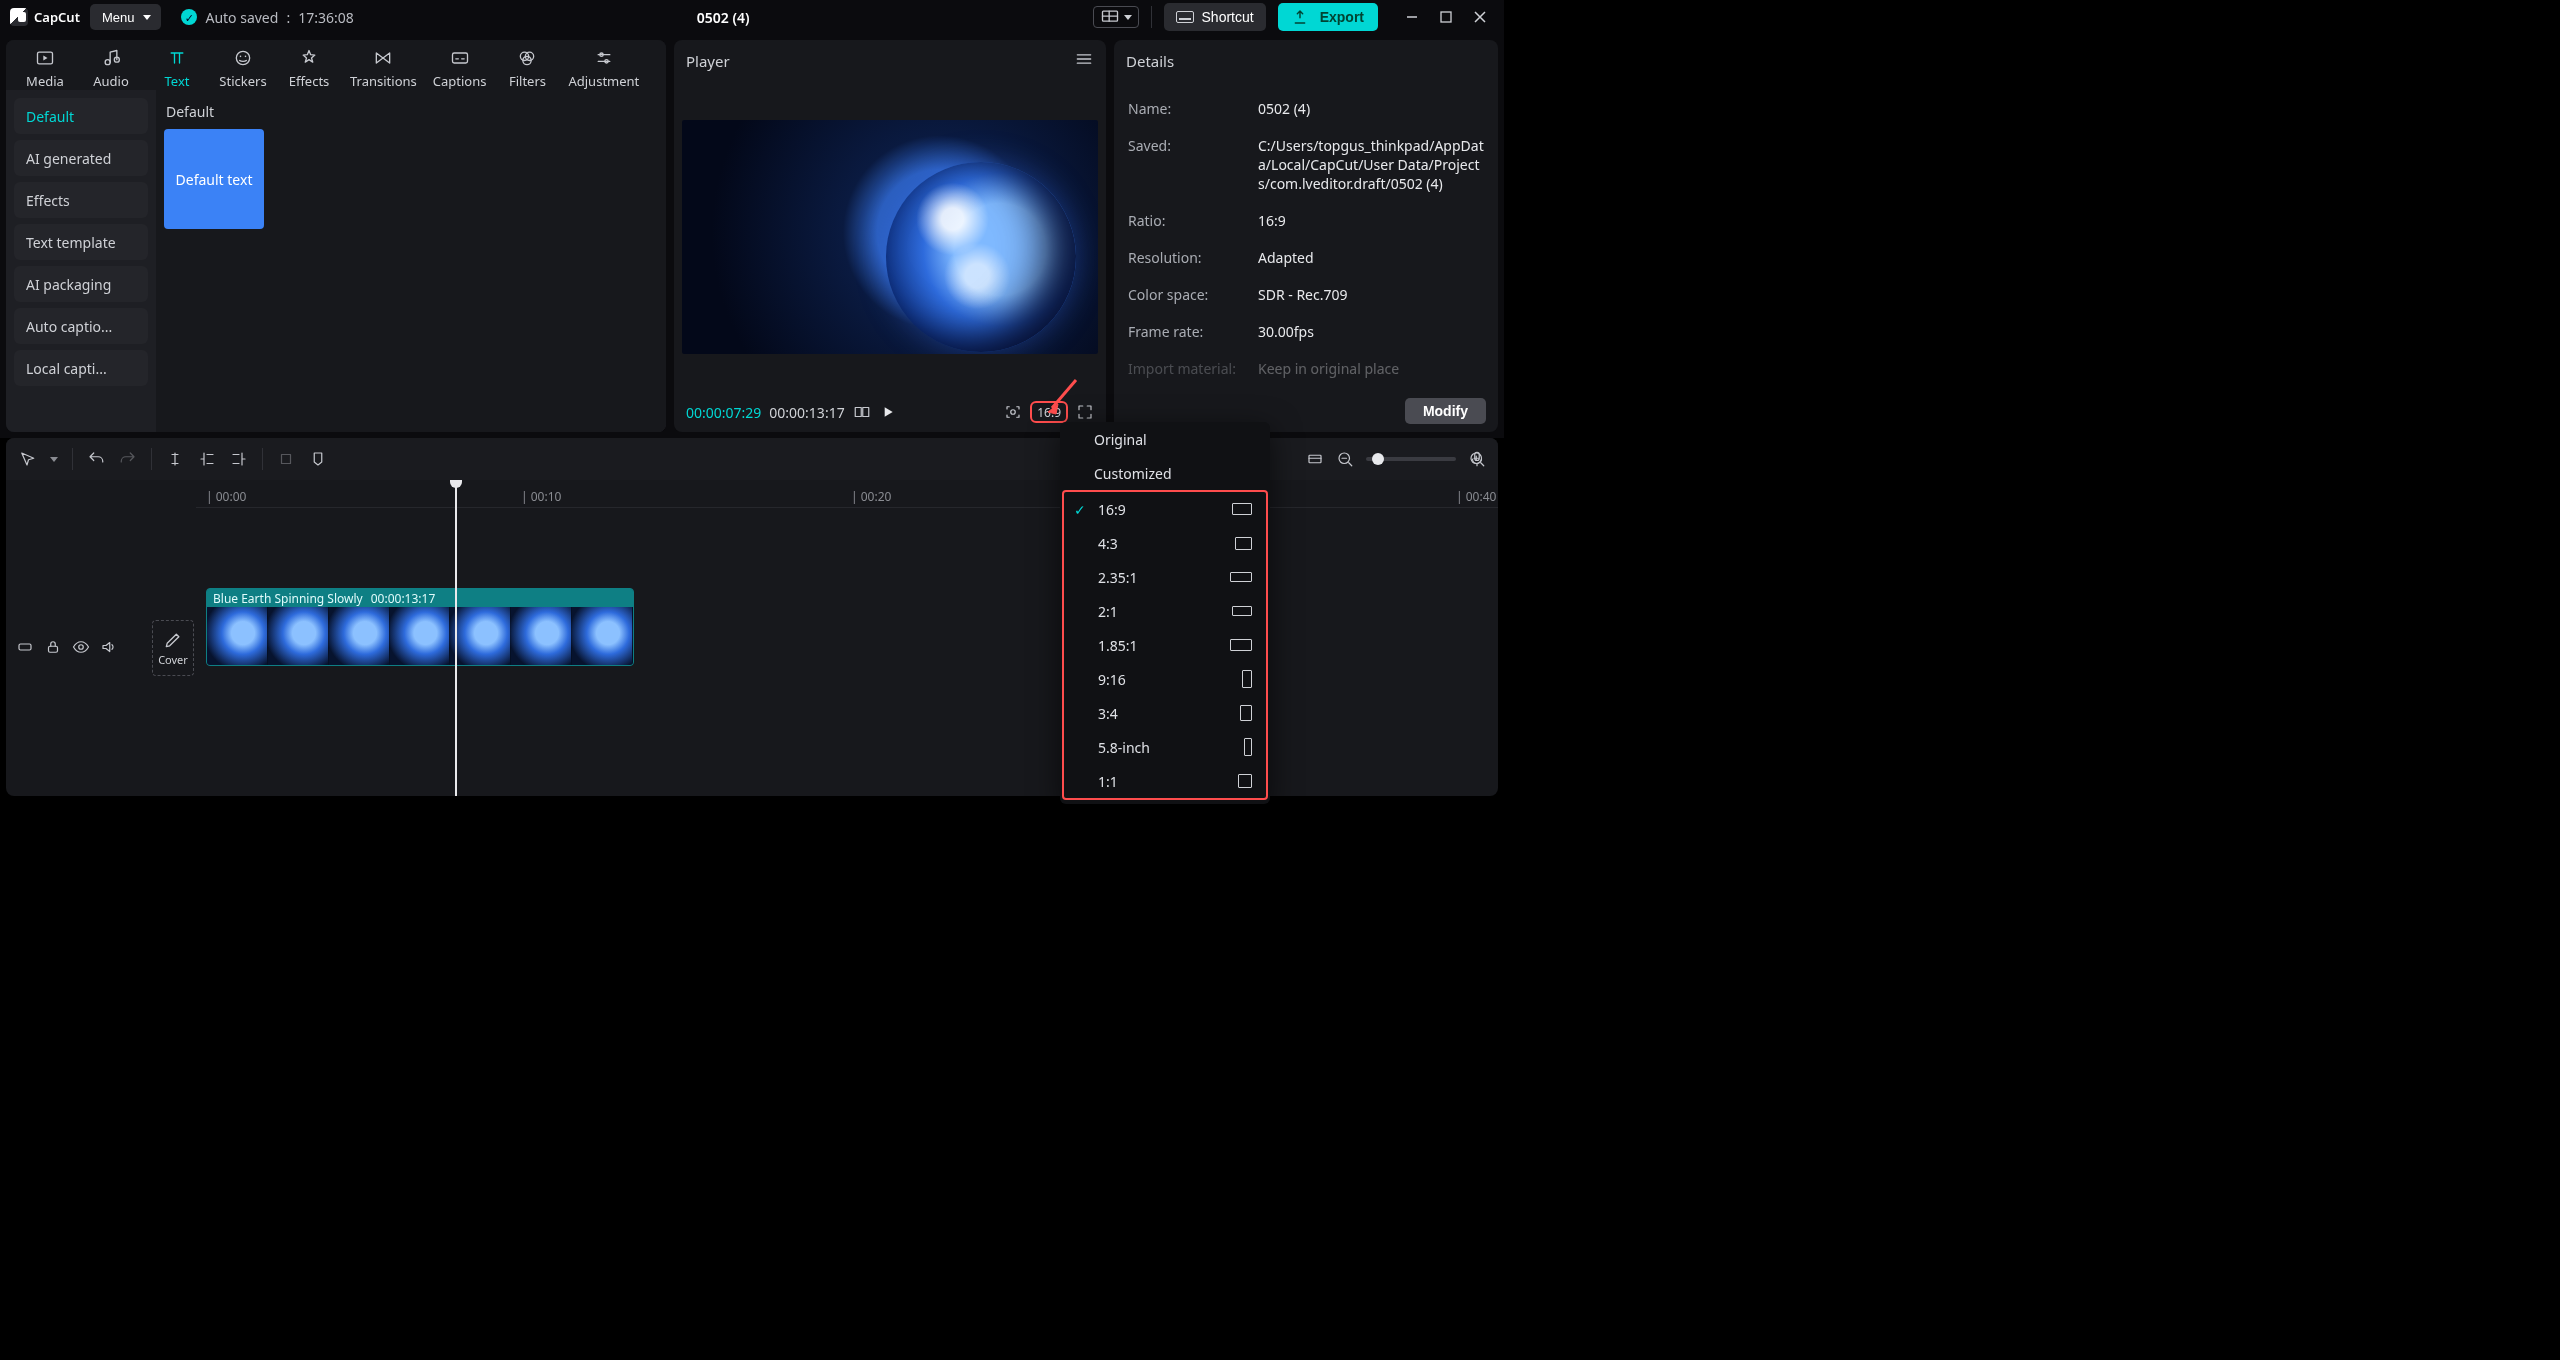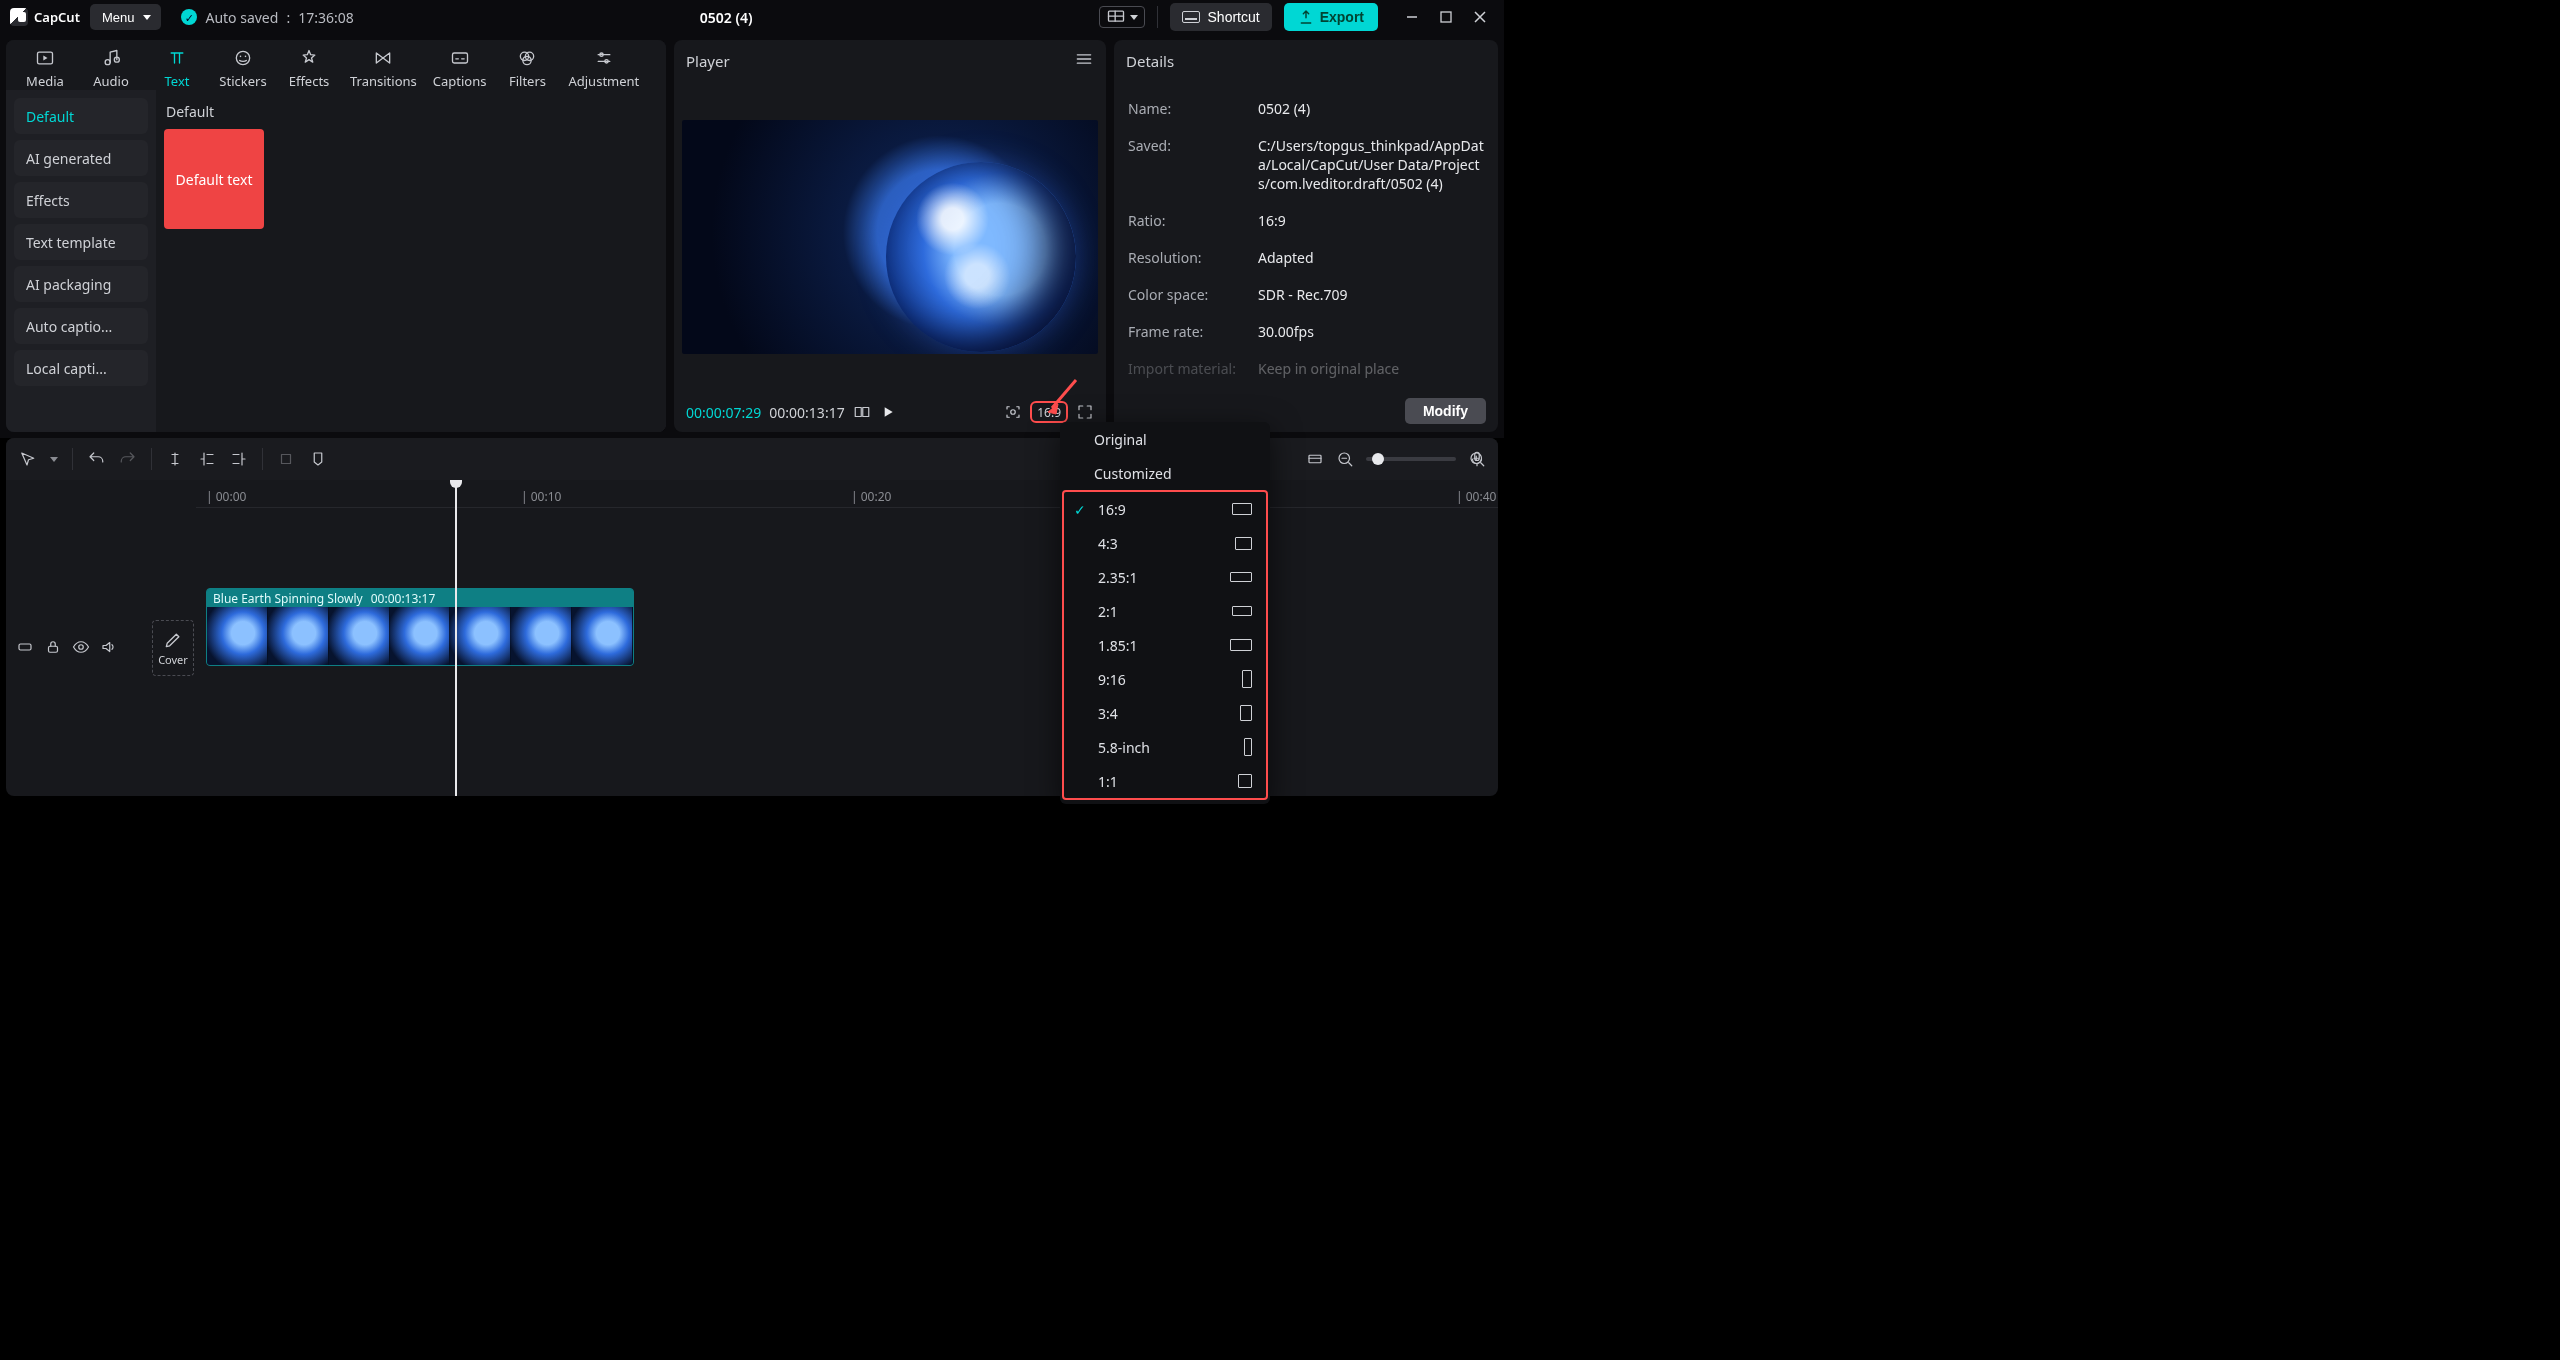--- a/index.html
+++ b/index.html
@@ -35,41 +35,41 @@
   .logo-mark::after{content:"";position:absolute;inset:4px 2px 4px 8px;border-radius:2px;background:#fff}
   .menu-btn{background:#2a2b30;border:none;color:#fff;height:26px;padding:0 10px 0 12px;border-radius:5px;font-size:13px;display:flex;align-items:center;gap:9px;cursor:pointer}
   .autosave{display:flex;align-items:center;gap:8px;margin-left:10px;color:#b9bbc1}
   .autosave .dot{width:16px;height:16px;border-radius:50%;background:var(--accent);display:flex;align-items:center;justify-content:center;color:#002;font-size:11px}
   .title-center{flex:1;text-align:center;font-weight:600;color:#fff}
   .title-right{display:flex;align-items:center;gap:12px}
   .ratio-pill{border:1px solid #4a4b52;border-radius:4px;height:22px;padding:0 6px;display:flex;align-items:center;gap:4px;color:#cfd1d6;font-size:12px}
   .shortcut-btn{background:#2a2b30;border:none;color:#fff;height:28px;padding:0 12px;border-radius:5px;font-size:14px;display:flex;align-items:center;gap:8px}
   .kbd-icon{width:18px;height:12px;border:1.5px solid #cfd1d6;border-radius:2px;position:relative}
   .kbd-icon::after{content:"";position:absolute;left:2px;right:2px;bottom:2px;height:2px;background:#cfd1d6}
-  .export-btn{background:var(--accent);color:#043;border:none;height:28px;padding:0 14px;border-radius:5px;font-size:14px;font-weight:600;display:flex;align-items:center;gap:6px}
+  .export-btn{background:var(--accent);color:#043;border:none;height:28px;padding:0 14px;border-radius:5px;font-size:14px;font-weight:600;display:flex;align-items:center;gap:12px}
   .win-btns{display:flex;gap:6px;margin-left:8px}
   .win-btn{width:28px;height:22px;display:flex;align-items:center;justify-content:center;color:#cfd1d6}
 
   
   .work{flex:0 0 404px;display:flex;gap:8px;padding:6px;background:#0b0b0e}
   .panel{background:var(--bg2);border-radius:8px;display:flex;overflow:hidden}
 
   
   .assets{flex:0 0 660px;display:flex;flex-direction:column}
   .asset-tabs{height:50px;display:flex;align-items:flex-end;gap:0;background:var(--bg2);padding:6px 6px 0}
   .atab{flex:0 0 auto;min-width:66px;padding:0 8px;display:flex;flex-direction:column;align-items:center;justify-content:center;color:#cfd1d6;gap:4px;font-size:13px;border-radius:6px 6px 0 0;position:relative}
   .atab.active{color:var(--accent)}
   .atab .ic{width:22px;height:20px;display:flex;align-items:center;justify-content:center}
   .assets-body{flex:1;display:flex;background:var(--bg3)}
   .side-cats{width:150px;padding:8px;display:flex;flex-direction:column;gap:6px}
   .cat{background:#24252a;border-radius:6px;height:36px;display:flex;align-items:center;padding:0 12px;color:#cfd1d6;font-size:14px;white-space:nowrap;overflow:hidden;text-overflow:ellipsis;cursor:pointer}
   .cat.active{color:var(--accent)}
   .assets-main{flex:1;padding:8px;background:var(--bg2);position:relative}
   .grp-label{color:#cfd1d6;font-size:14px;padding:4px 2px 8px}
-  .text-thumb{width:100px;height:100px;background:#ef4444;border-radius:4px;display:flex;align-items:center;justify-content:center;color:#fff;font-size:14px}
+  .text-thumb{width:100px;height:100px;background:#3b82f6;border-radius:4px;display:flex;align-items:center;justify-content:center;color:#fff;font-size:14px}
 
   
   .player{flex:0 0 432px;flex-direction:column;background:var(--bg2)}
   .pane-head{height:42px;display:flex;align-items:center;justify-content:space-between;padding:0 12px;font-size:15px;color:#cfd1d6}
   .preview-wrap{flex:1;display:flex;align-items:center;justify-content:center;padding:4px 8px}
   .preview{width:100%;aspect-ratio:16/9;background:radial-gradient(circle at 62% 48%,#5c94e6 0 14%,#2b5ebd 14% 22%,#0a1a40 34%,#030819 80%);border-radius:2px;position:relative;overflow:hidden}
   .globe{position:absolute;top:18%;left:49%;width:190px;height:190px;border-radius:50%;
     background:
       radial-gradient(circle at 35% 30%,rgba(255,255,255,.85) 0 6%,transparent 20%),
       radial-gradient(circle at 48% 60%,rgba(255,255,255,.6) 0 8%,transparent 22%),

